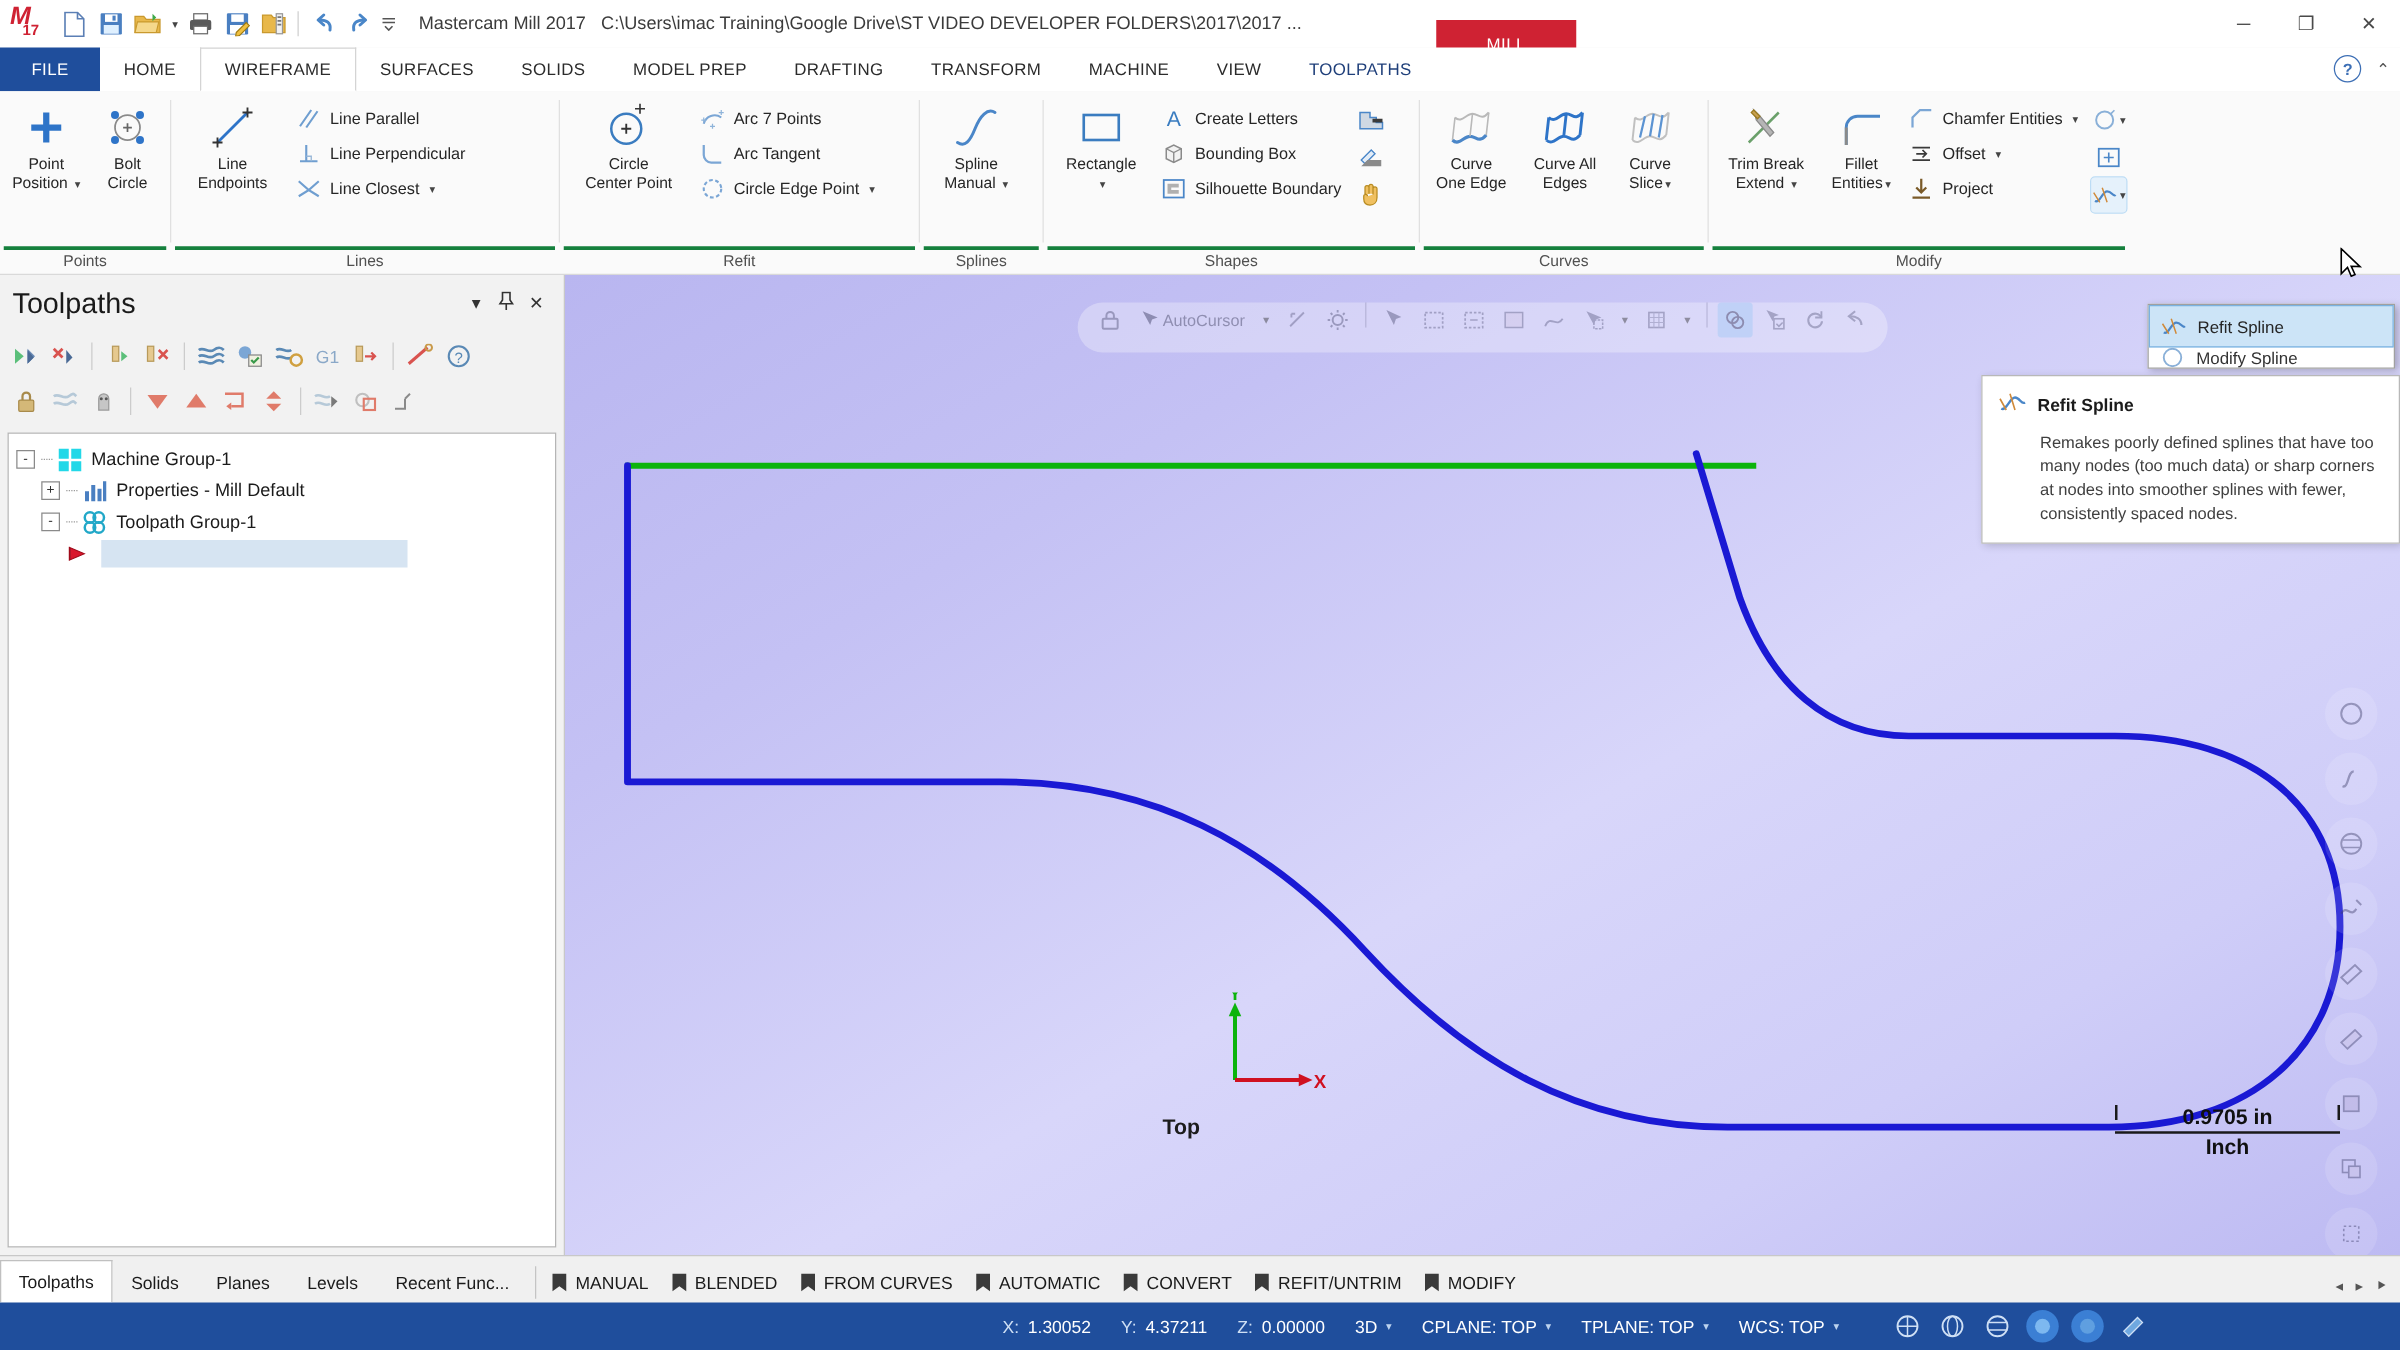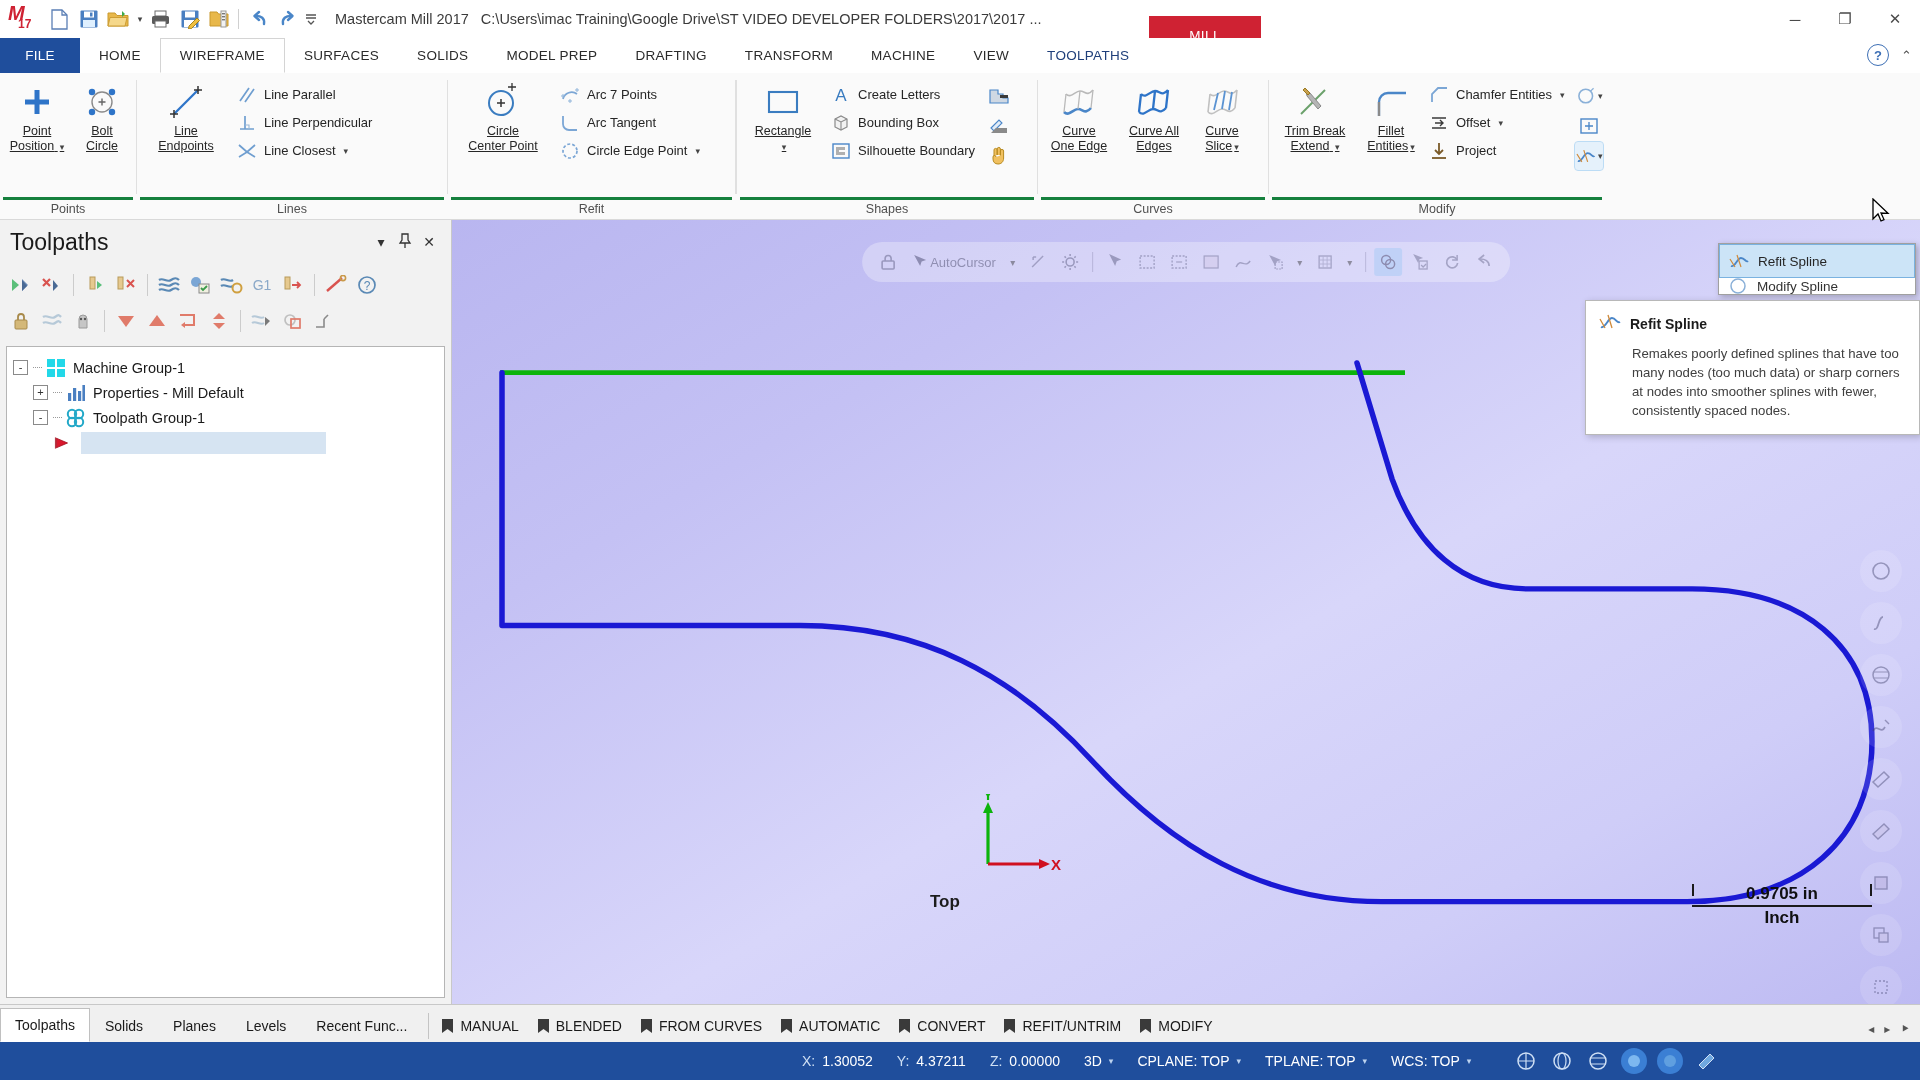--- a/index.html
+++ b/index.html
@@ -41,21 +41,21 @@
 
   
   .ribbon { height:147px; background:#fafafa; border-bottom:1px solid #d9d9d9; display:flex; position:relative; flex:0 0 147px; }
   .grp { display:flex; flex-direction:column; height:100%; position:relative; padding:0 3px; }
   .grp-body { flex:1; display:flex; align-items:flex-start; padding-top:7px; }
   .grp-label { height:22px; text-align:center; font-size:12.5px; color:#505050; line-height:18px; border-top:3px solid #15803d; }
   .grp-div { width:1px; background:#e0e0e0; margin:7px 0 25px 0; }
 
   .bigbtn { width:auto; min-width:62px; padding:0 7px; display:flex; flex-direction:column; align-items:center; cursor:pointer; border-radius:3px; }
   .bigbtn .ic { height:44px; display:flex; align-items:center; justify-content:center; }
-  .bigbtn .lbl { font-size:12.5px; line-height:15px; text-align:left; color:#262626; white-space:nowrap;text-decoration:underline; }
+  .bigbtn .lbl { font-size:12.5px; line-height:15px; text-align:left; color:#262626; white-space:nowrap; }
   .smcol { display:flex; flex-direction:column; gap:1px; padding-top:1px; }
   .smbtn { display:flex; align-items:center; gap:6px; height:27px; padding:0 7px 0 4px; cursor:pointer; border-radius:3px; white-space:nowrap; font-size:13px;}
   .smbtn .si { width:22px; height:22px; display:flex; align-items:center; justify-content:center; flex:0 0 22px;}
   .icon-col { display:flex; flex-direction:column; gap:2px; padding:2px 3px 0 3px;}
   .iconbtn { width:28px; height:28px; display:flex; align-items:center; justify-content:center; cursor:pointer; border-radius:3px;}
   .dd { font-size:9px; color:#444; margin-left:2px; }
 
   
   .refit-menu {
     position:absolute; left:1718px; top:170px; width:198px; background:#fff;
@@ -92,21 +92,21 @@
   .tnode .dots { width:9px; border-bottom:1px dotted #9a9a9a; height:1px; margin-right:3px;}
   .tnode .ti { width:21px; height:21px; margin-right:7px; display:flex; align-items:center; justify-content:center; flex:0 0 21px;}
   .indent1 { padding-left:20px; }
   .indent2 { padding-left:40px; }
   .sel-bar { background:#d6e4f2; height:22px; width:245px; }
 
   
   .view { flex:1; position:relative; background:linear-gradient(150deg,#b9b6f0 0%,#c4c1f4 25%,#d8d6fa 55%,#cfcdf8 78%,#bdbaf2 100%); overflow:hidden; }
   .gbar {
     position:absolute; left:50%; transform:translateX(-50%); top:22px; height:40px;
-    background:rgba(255,255,255,.30); border-radius:20px; display:flex; align-items:center; padding:0 12px; gap:4px;
+    background:rgba(255,255,255,.30); border-radius:20px; display:flex; padding:0 12px; gap:4px;
   }
   .gb { width:28px; height:28px; display:flex; align-items:center; justify-content:center; opacity:.42; cursor:pointer; border-radius:3px;}
   .gb.on { background:rgba(160,200,245,.75); opacity:.6; }
   .gb.lbl { width:auto; padding:0 6px; font-size:13px; color:#4c4c6e; opacity:.5;}
   .gb-sep { width:1px; height:20px; background:rgba(90,90,130,.25); margin:0 4px;}
 
   .rtools { position:absolute; right:18px; top:330px; display:flex; flex-direction:column; gap:10px;}
   .rt { width:42px; height:42px; border-radius:50%; background:rgba(255,255,255,.25); display:flex; align-items:center; justify-content:center; opacity:.5; cursor:pointer;}
 
   .axis { position:absolute; left:530px; bottom:130px; width:80px; height:80px;}
@@ -363,20 +363,34 @@
               </span>
             <span>Circle Edge Point</span>
             <span class="dd">▾</span>
           </div>
         </div>
       </div>
       <div class="grp-label">Refit</div>
     </div>
     <div class="grp-div"></div>
 
+    <div class="grp" style="width:98px">
+      <div class="grp-body">
+        <div class="bigbtn" style="min-width:84px">
+          <div class="ic">
+            <svg width="42" height="40" viewBox="0 0 42 40">
+                <path d="M6 32c6 4 10-1 14-11S30 4 36 8" fill="none" stroke="#4a86c8" stroke-width="2.4" stroke-linecap="round"></path>
+              </svg>
+          </div>
+          <div class="lbl">Spline</div>
+          <div class="lbl"><span>Manual</span> <span class="dd">▾</span></div>
+        </div>
+      </div>
+      <div class="grp-label">Splines</div>
+    </div>
     <div class="grp-div"></div>
 
     <div class="grp" style="width:300px">
       <div class="grp-body">
         <div class="bigbtn" style="min-width:86px">
           <div class="ic">
             <svg width="44" height="40" viewBox="0 0 44 40">
                 <rect x="8" y="10" width="28" height="20" fill="none" stroke="#3a7cc0" stroke-width="2.1"></rect>
               </svg>
           </div>

